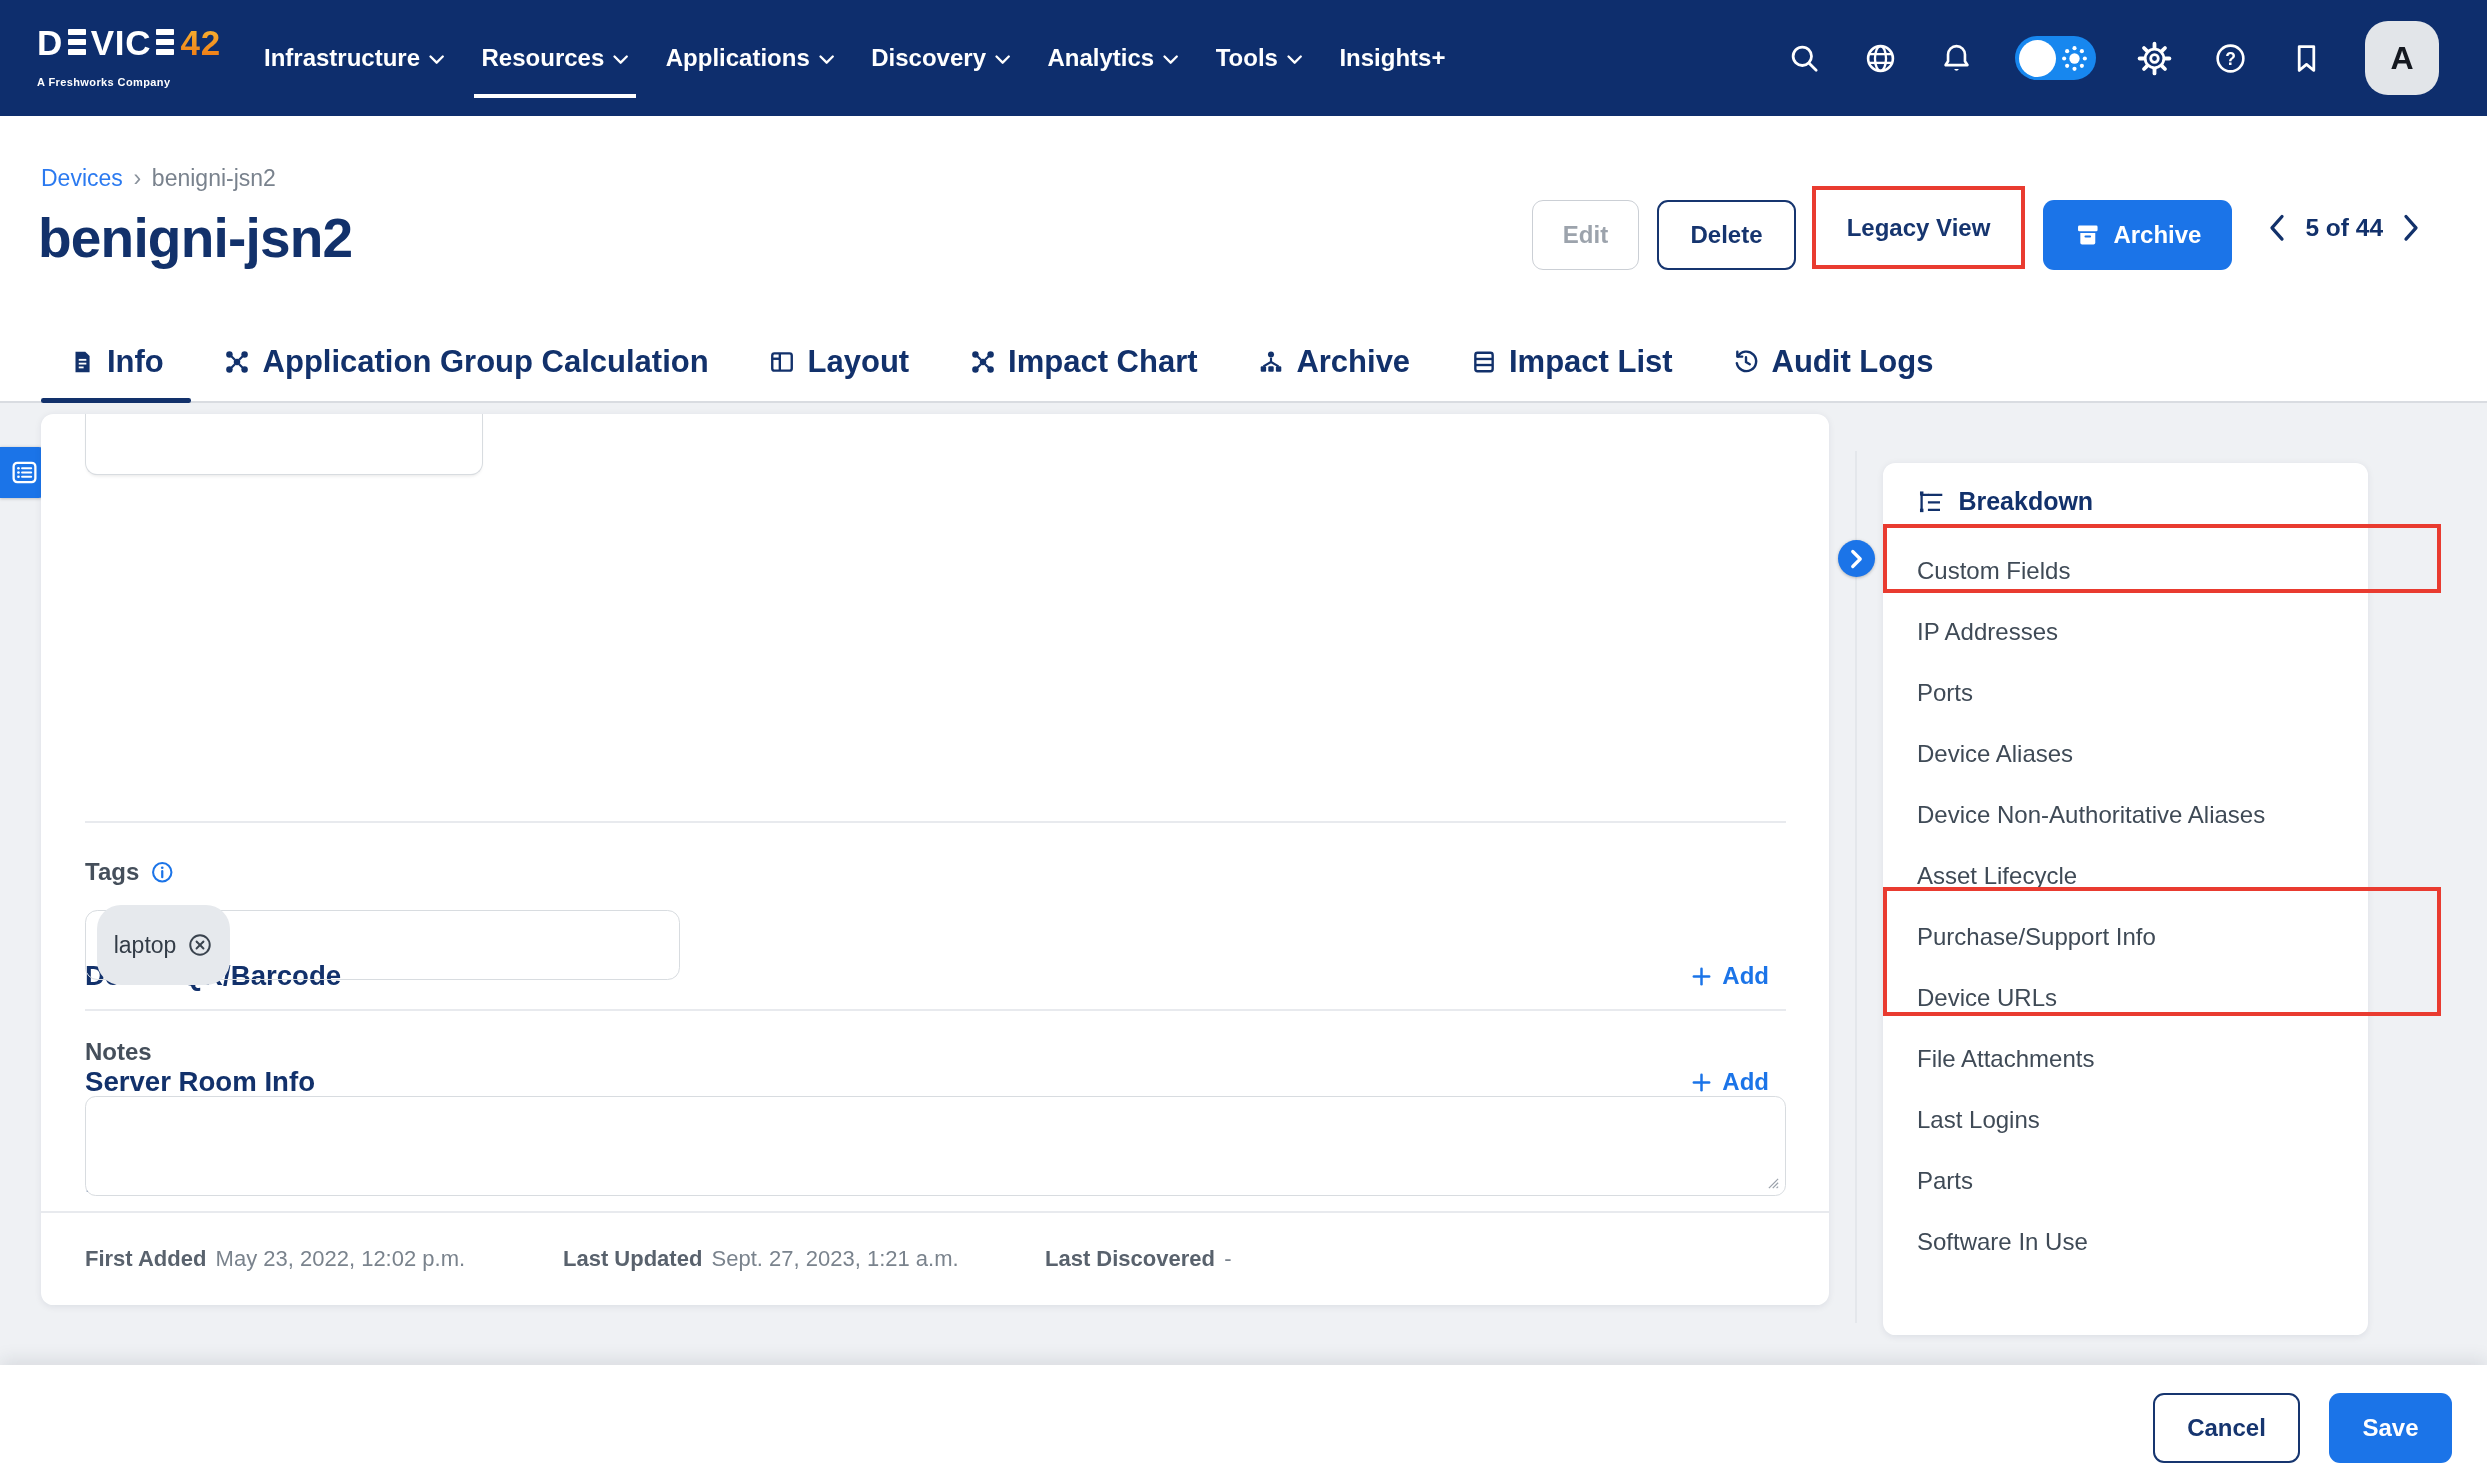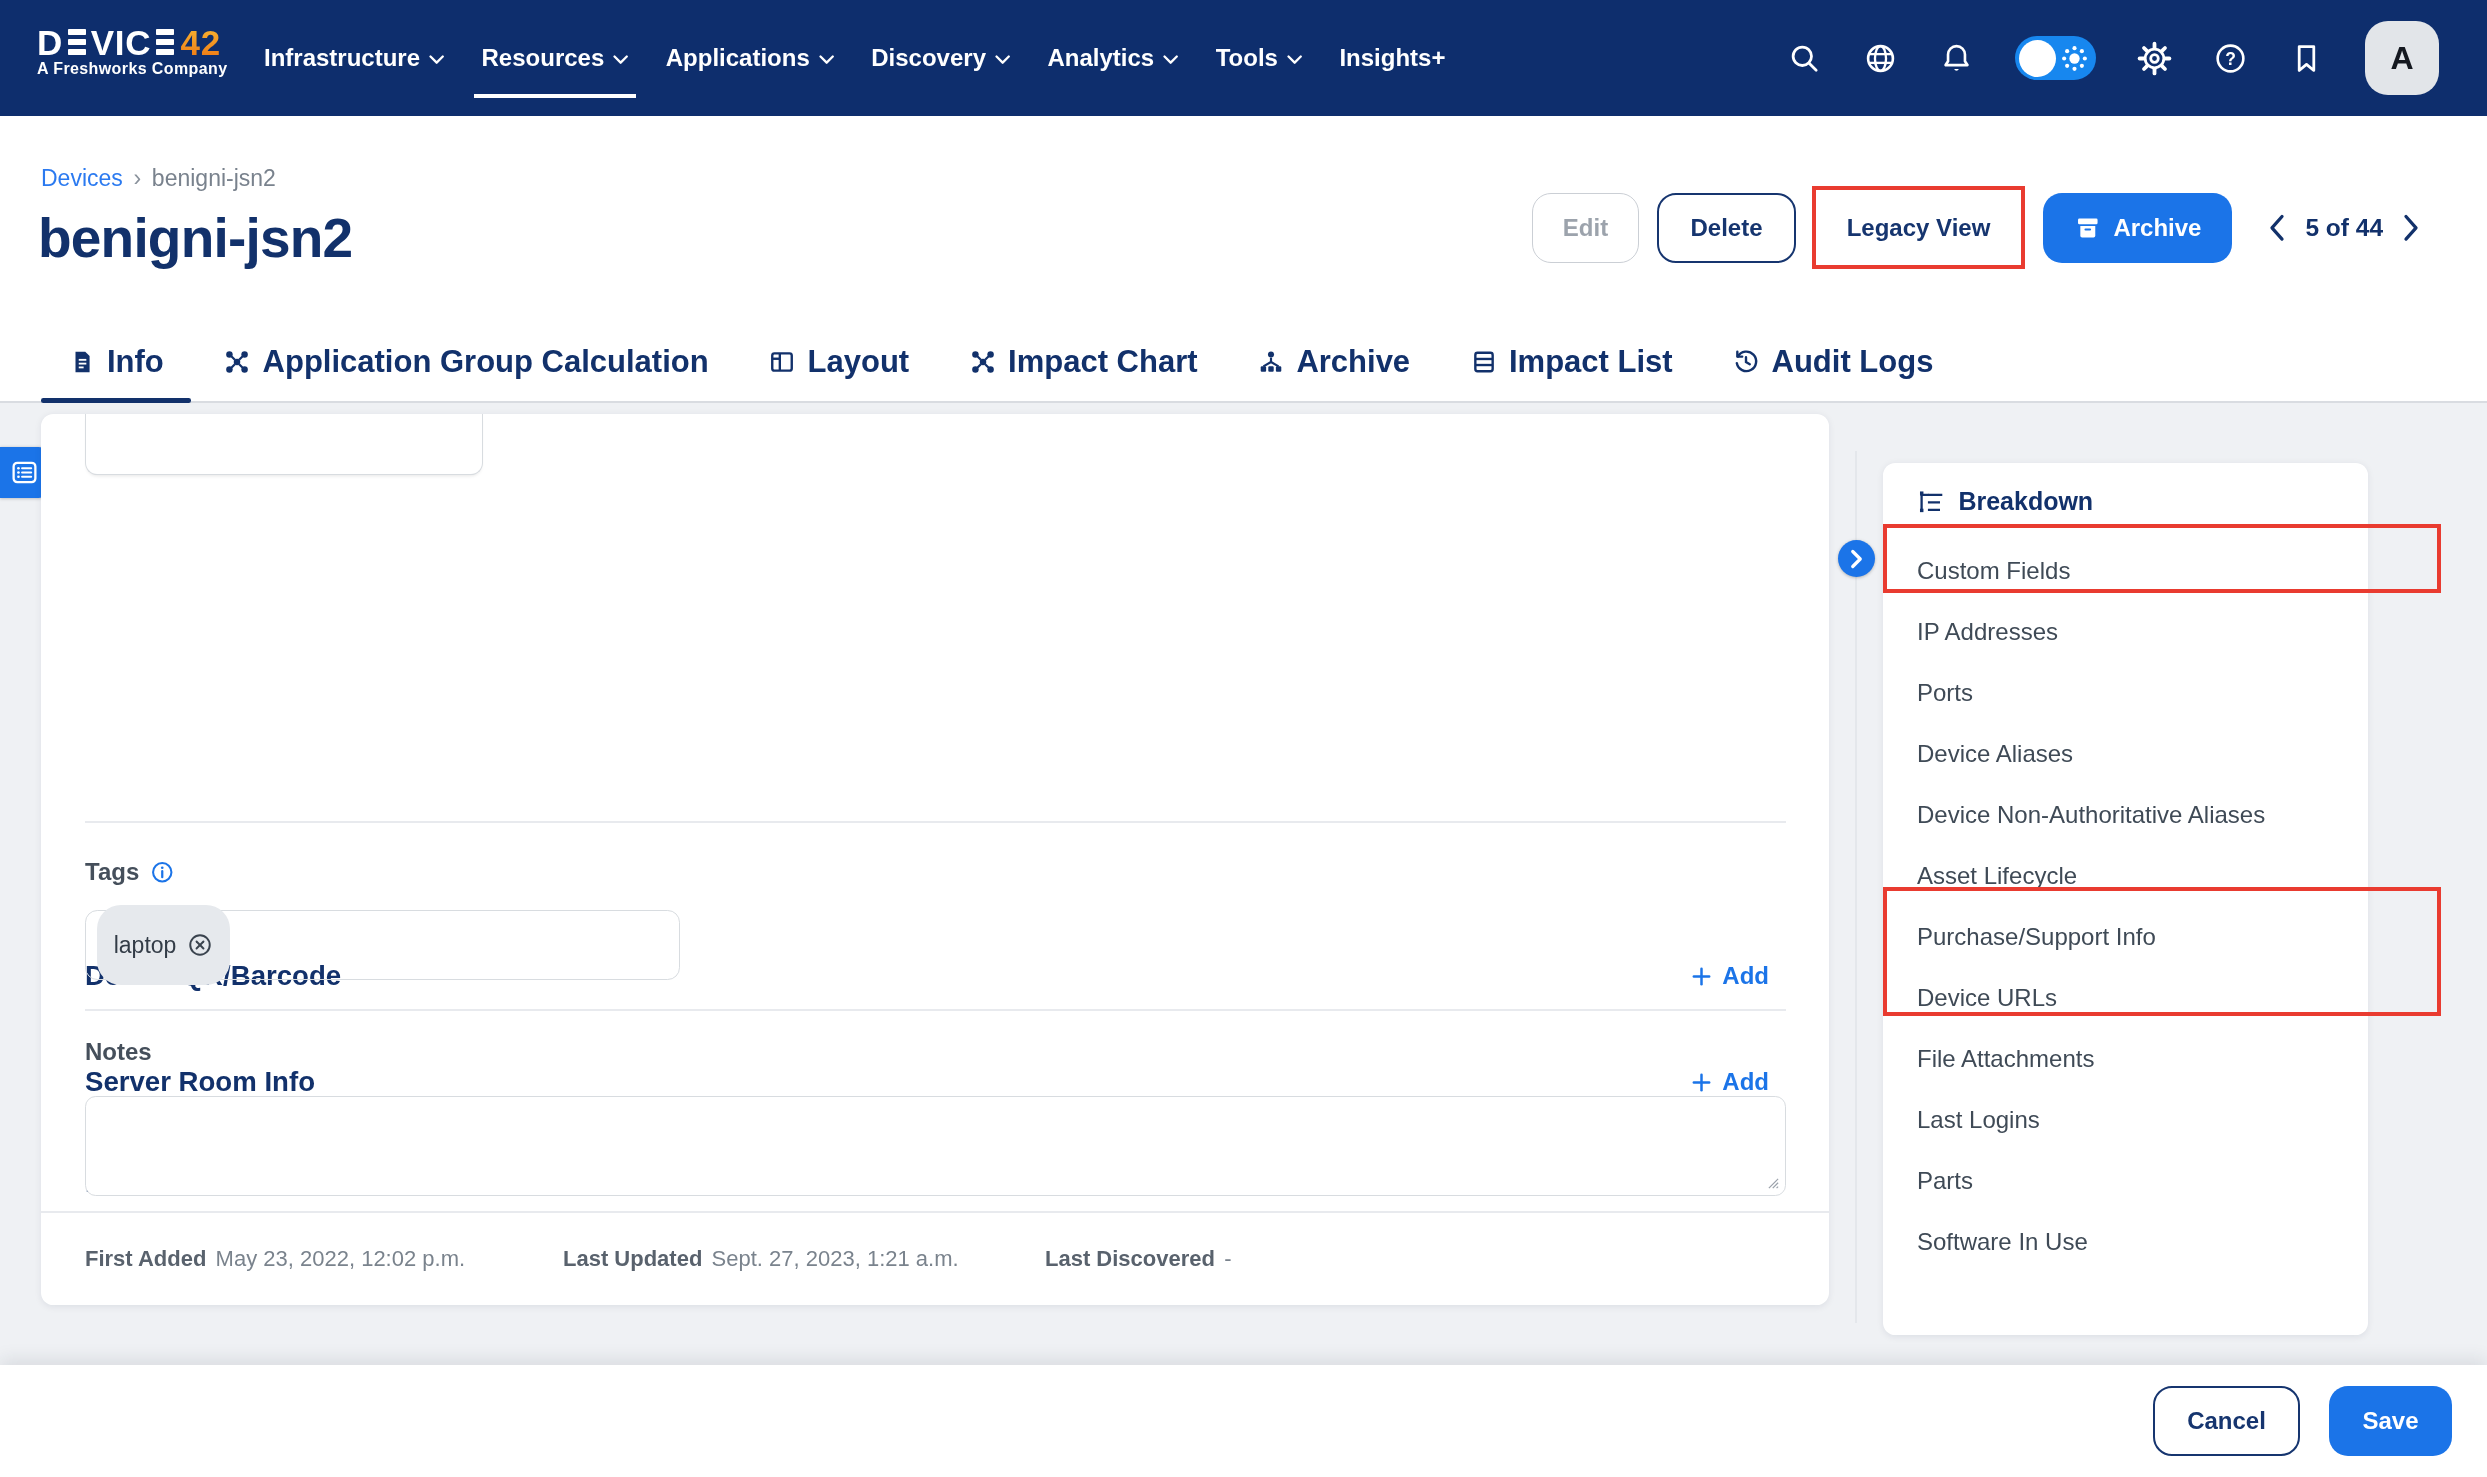--- a/index.html
+++ b/index.html
@@ -6,42 +6,42 @@
   .screen{position:relative;width:2487px;height:1477px;background:#EFF1F4;
     font-family:"Liberation Sans",sans-serif;overflow:hidden;}
 
   
   .nav{position:absolute;left:0;top:0;width:100%;height:116px;background:#0E2E6D;}
   .logo{position:absolute;left:37px;top:24.5px;color:#fff;cursor:pointer;}
   .logo-row{display:flex;align-items:center;gap:2.3px;font-size:35px;font-weight:800;letter-spacing:0.8px;line-height:1;}
   .logo-e{display:inline-flex;flex-direction:column;gap:3.8px;margin:0 2.3px;}
   .logo-e span{display:block;width:18.4px;height:6.1px;background:#fff;border-radius:0.8px;}
   .logo-num{background:linear-gradient(180deg,#F8B733,#EE7714);-webkit-background-clip:text;background-clip:text;color:transparent;margin-left:1.5px;}
-  .logo-tag{font-size:16px;font-weight:600;letter-spacing:0.4px;margin-top:0;color:#fff;}
+  .logo-tag{font-size:11px;font-weight:600;letter-spacing:0.4px;margin-top:16px;color:#fff;}
   .nav-menu{position:absolute;left:264px;top:0;height:116px;display:flex;align-items:center;gap:37px;}
   .nav-item{position:relative;display:flex;align-items:center;gap:9.2px;color:#fff;font-size:24px;font-weight:600;cursor:pointer;}
   .nav-item svg{margin-top:3.1px;}
   .nav-item.active::after{content:"";position:absolute;left:-7.7px;right:-7.7px;bottom:-26px;height:3.8px;background:#fff;}
   .nav-icons{position:absolute;right:48px;top:0;height:116px;display:flex;align-items:center;gap:41px;}
   .nav-ic{width:35px;height:35px;display:flex;align-items:center;justify-content:center;cursor:pointer;}
   .toggle{width:81px;height:44px;border-radius:22px;background:#1787EF;position:relative;cursor:pointer;}
   .toggle .knob{position:absolute;left:3.8px;top:3.8px;width:37px;height:37px;border-radius:50%;background:#fff;}
   .toggle svg{position:absolute;right:6.1px;top:6.9px;}
   .avatar{width:74px;height:74px;border-radius:23px;background:#E2E5E9;display:flex;align-items:center;justify-content:center;
     font-size:32px;font-weight:700;color:#14181F;cursor:pointer;}
 
   
   .header-zone{position:absolute;left:0;top:116px;width:100%;height:287px;background:#fff;}
   .breadcrumb{position:absolute;left:41px;top:49px;display:flex;align-items:center;gap:10.7px;font-size:23px;}
   .bc-link{color:#2B7AF0;cursor:pointer;}
   .bc-sep{color:#8A929C;}
   .bc-cur{color:#79828D;}
   .page-title{position:absolute;left:38px;top:90px;font-size:55px;font-weight:700;color:#12316B;letter-spacing:-0.8px;}
-  .btn{box-sizing:border-box;height:70px;border-radius:19px;display:flex;align-items:center;justify-content:center;
-    font-size:24px;font-weight:600;cursor:pointer;background:#fff;}
+  .btn{box-sizing:border-box;height:70px;border-radius:11px;display:flex;align-items:center;justify-content:center;
+    font-size:24px;font-weight:600;cursor:pointer;background:#fff;margin-top:7px;}
   .btn-edit{position:absolute;left:1532px;top:77px;width:107px;border:1.5px solid #CBCFD5;color:#9CA3AC;}
   .btn-delete{position:absolute;left:1657px;top:77px;width:139px;border:2.3px solid #16356F;color:#16356F;}
   .ann-legacy{position:absolute;left:1812px;top:70px;width:213px;height:83px;box-sizing:border-box;border:4.6px solid #E93B30;
     background:#fff;display:flex;align-items:center;justify-content:center;}
   .btn-legacy{font-size:24px;font-weight:600;color:#16356F;cursor:pointer;}
   .btn-archive{position:absolute;left:2043px;top:77px;width:189px;background:#1B74E8;color:#fff;gap:12.3px;border:none;}
   .pager{position:absolute;left:2267px;top:77px;height:70px;display:flex;align-items:center;gap:18.4px;color:#12316B;}
   .pager-btn{cursor:pointer;display:flex;align-items:center;}
   .pager-label{font-size:24.5px;font-weight:700;}
 

